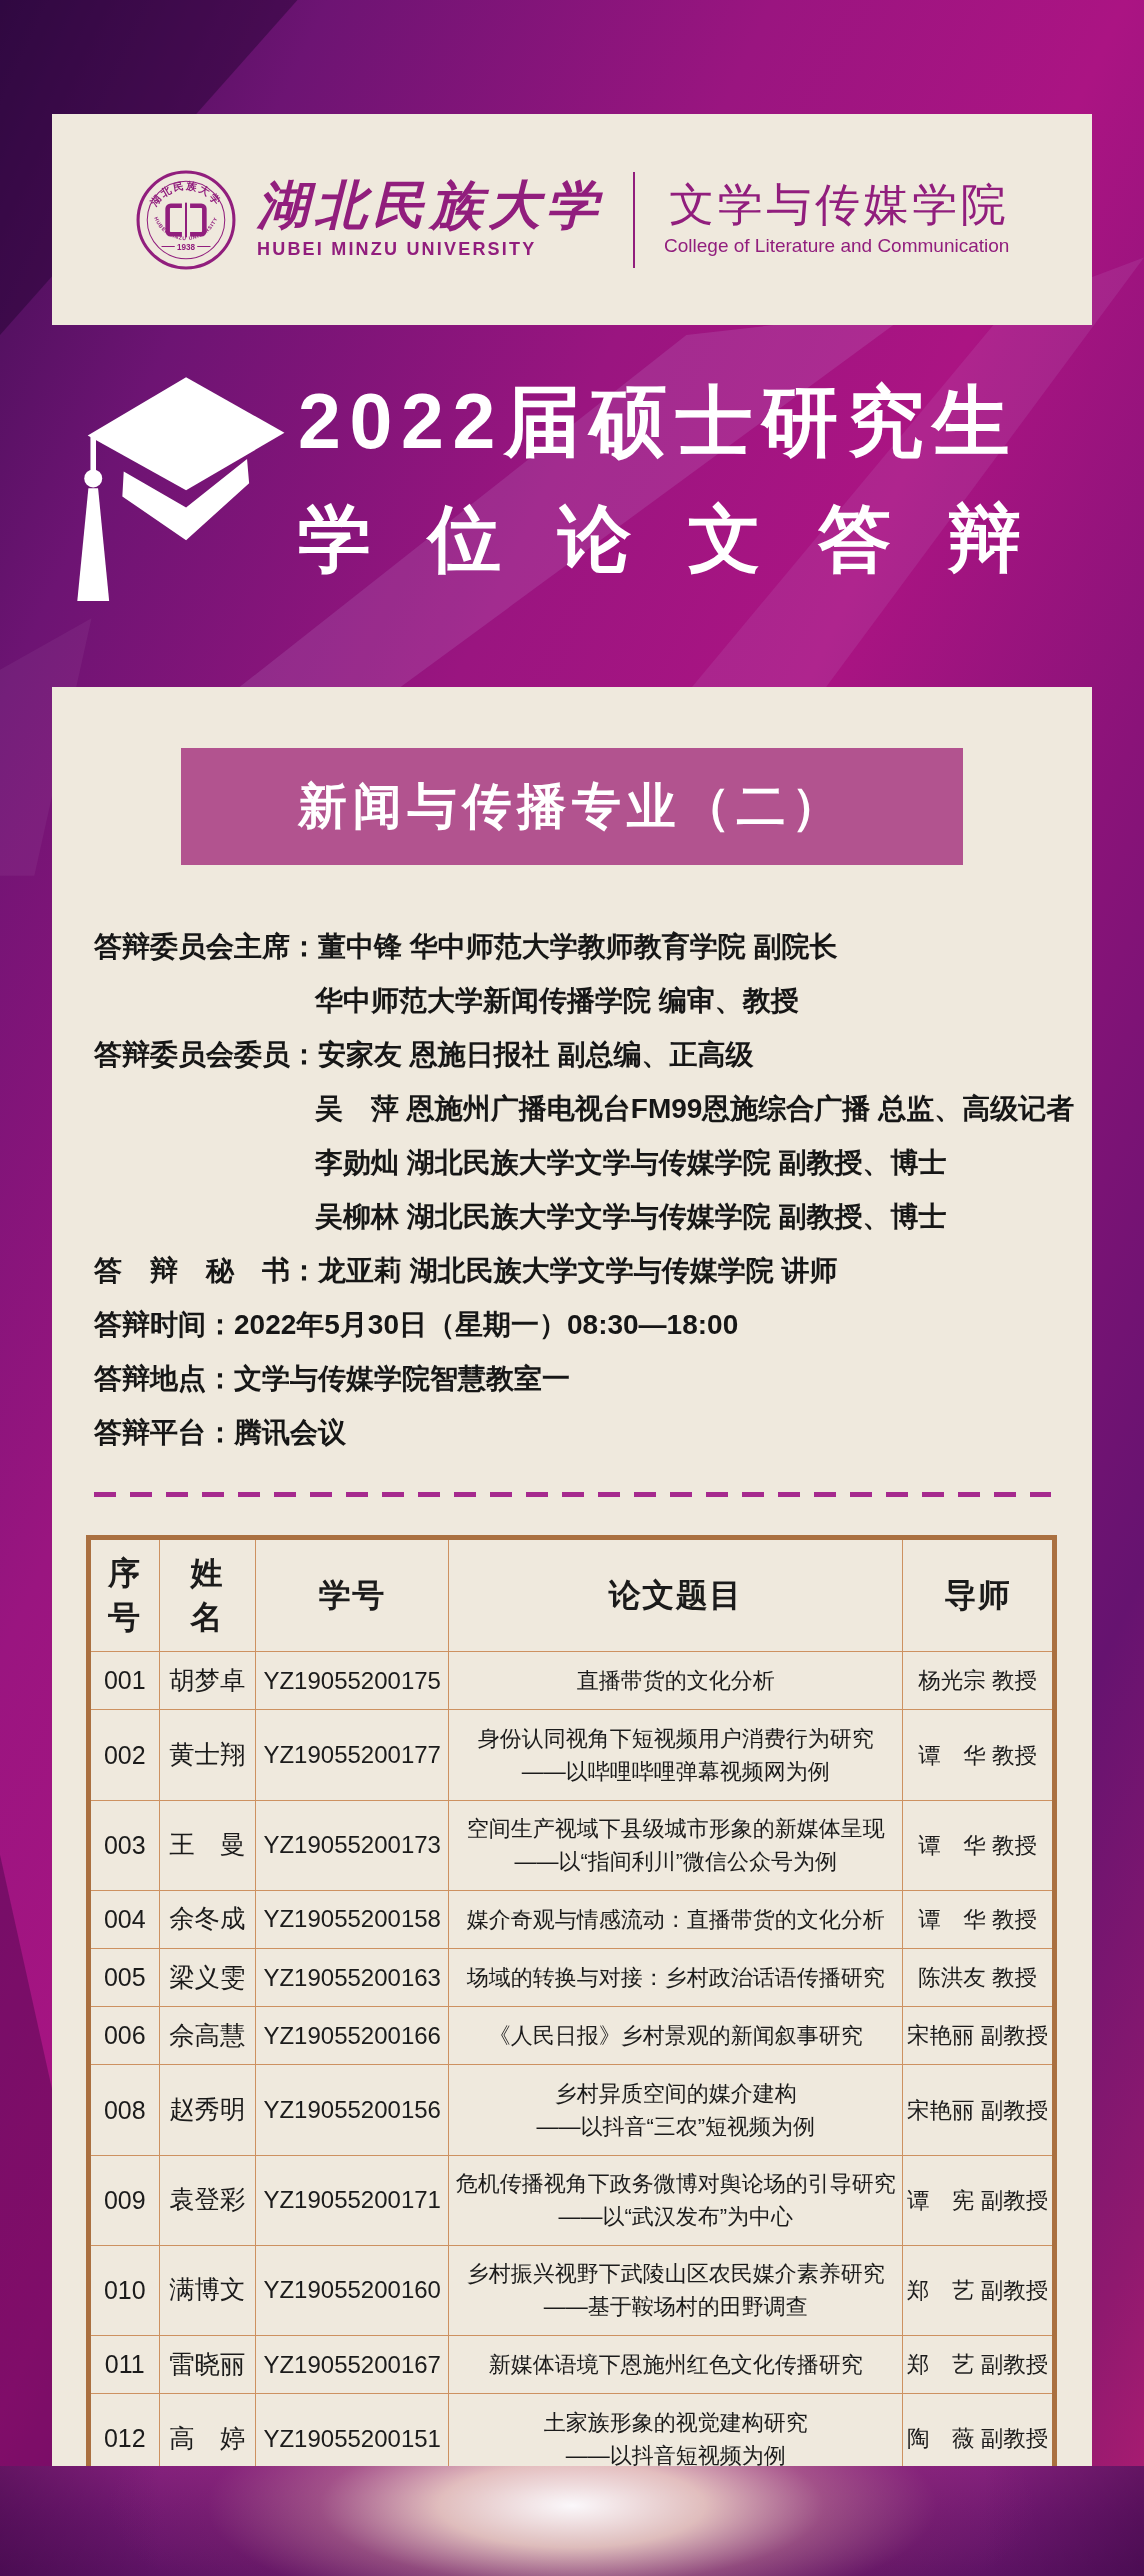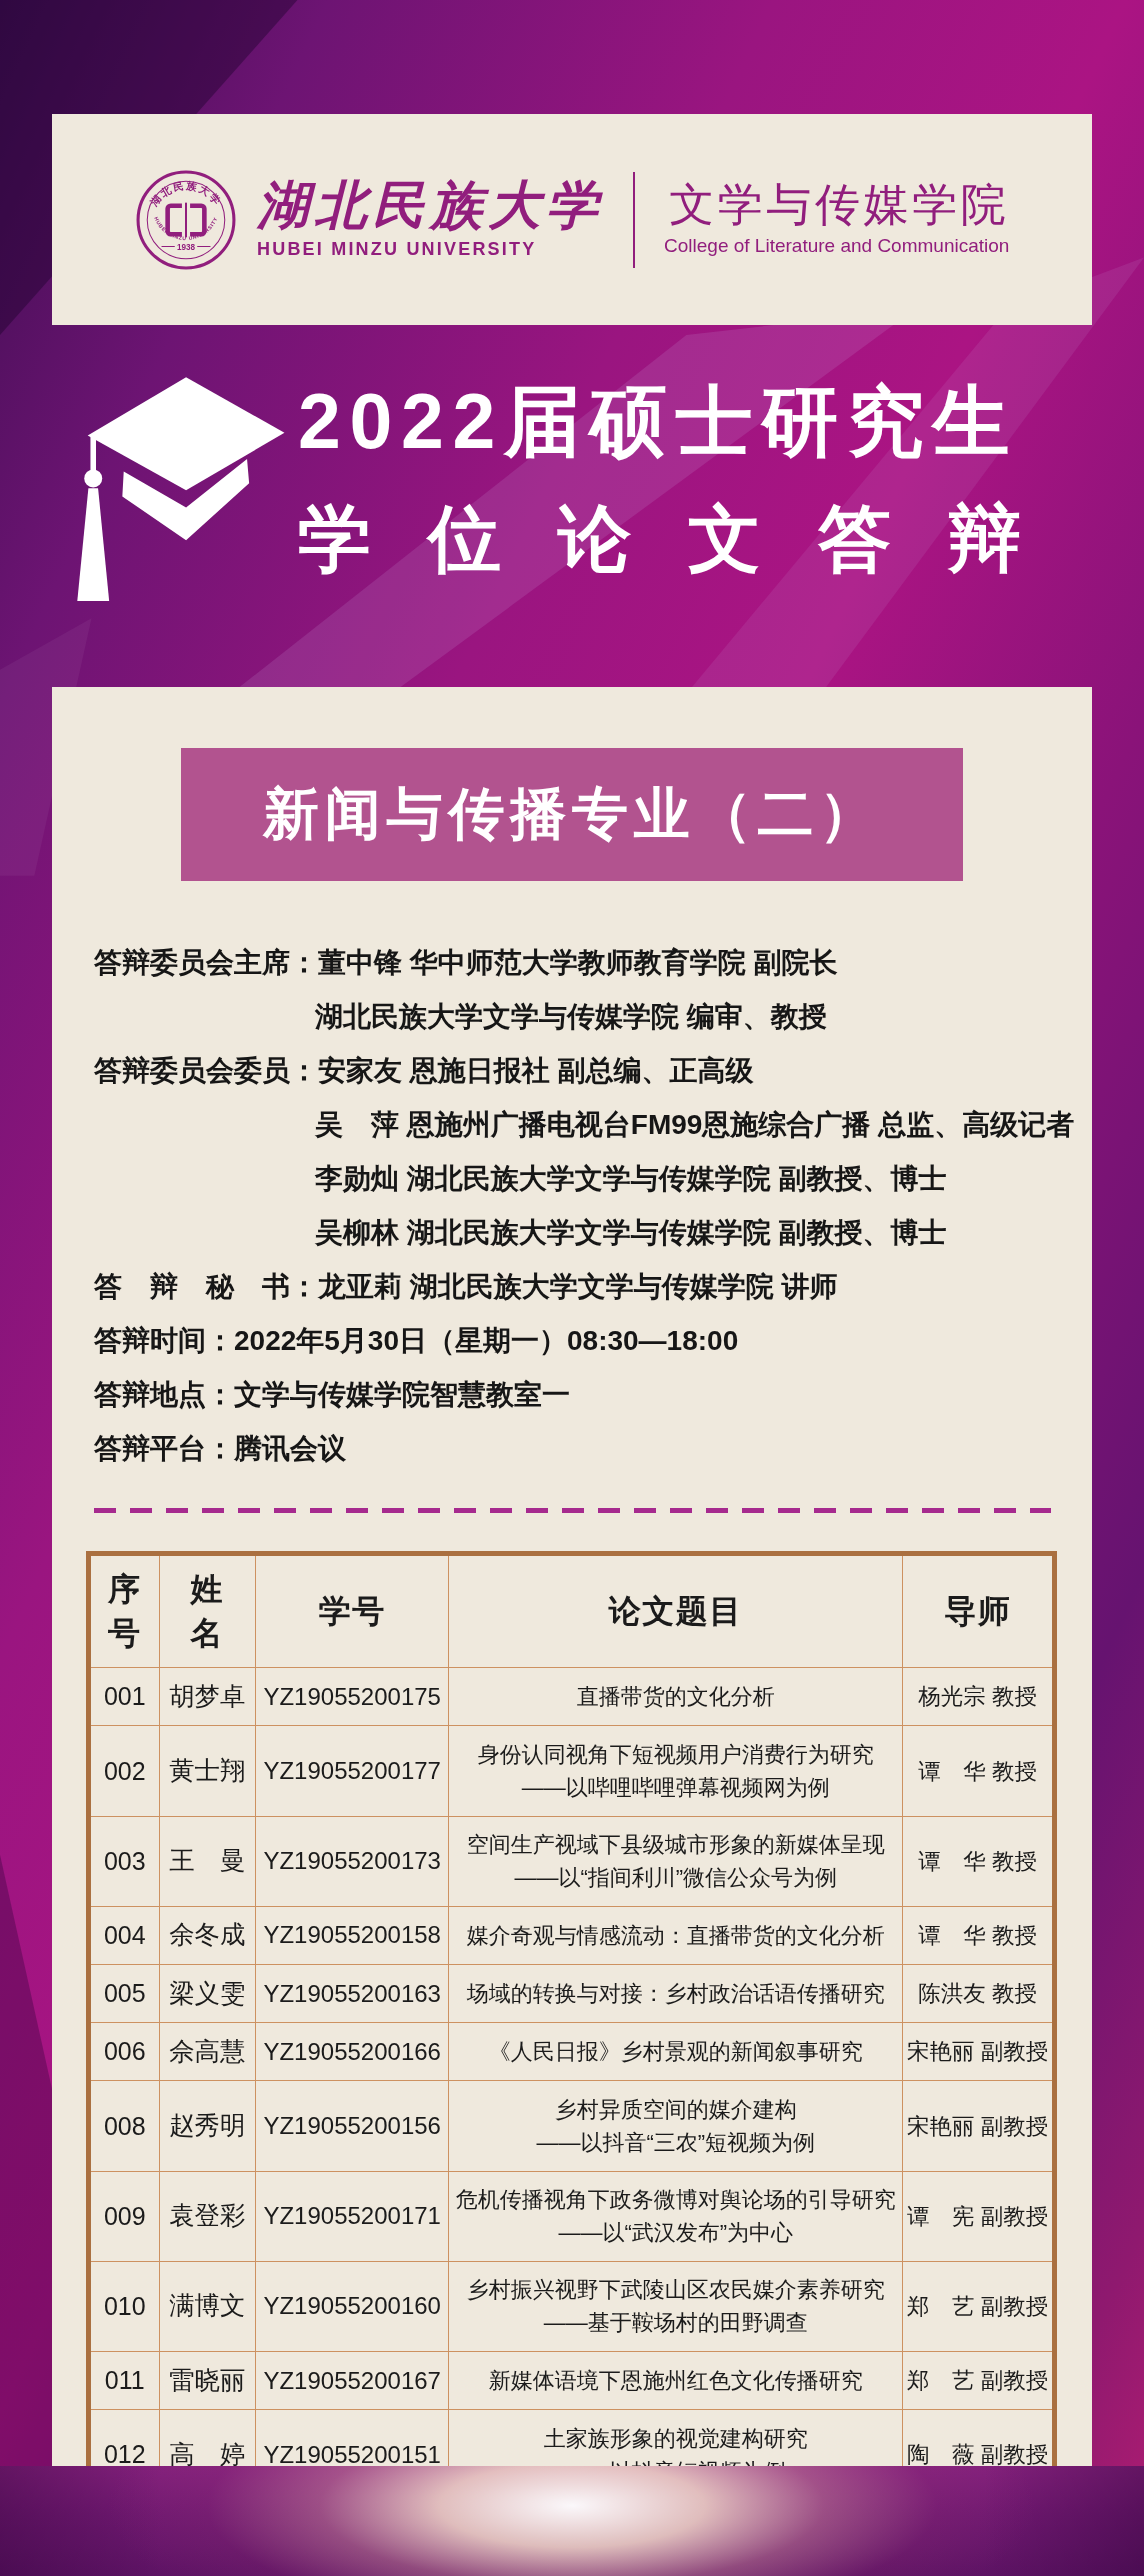--- a/index.html
+++ b/index.html
@@ -34,24 +34,24 @@
   .title-band{position:absolute;left:0;top:325px;width:1144px;height:362px;z-index:1;}
   .cap{position:absolute;left:64px;top:44px;width:240px;height:291px;}
   .title-text{position:absolute;left:298px;top:58px;color:#fff;}
   .title-line1{font-size:77px;font-weight:900;letter-spacing:8.7px;line-height:1;white-space:nowrap;}
   .title-line2{font-size:73px;font-weight:900;letter-spacing:57px;margin-right:-57px;
                margin-top:42px;line-height:1;white-space:nowrap;}
 
   
   .content-panel{position:absolute;left:52px;top:687px;width:1040px;height:1779px;
                  background:#efe9dd;z-index:2;color:#141414;}
-  .major-banner{margin:61px auto 0;width:782px;height:133px;background:#b2538f;
+  .major-banner{margin:61px auto 0;width:782px;height:117px;background:#b2538f;
                 display:flex;align-items:center;justify-content:center;
                 font-family:"Liberation Serif","DejaVu Serif",serif;font-weight:700;
-                font-size:56px;color:#fff;letter-spacing:5.8px;white-space:nowrap;}
+                font-size:49px;color:#fff;letter-spacing:5.8px;white-space:nowrap;}
   .info-block{margin:55px 29px 0 42px;}
   .info-line{font-size:28px;font-weight:700;line-height:54px;white-space:nowrap;color:#161616;}
   .info-line.indent{padding-left:221px;}
   .info-label{letter-spacing:0px;}
   .dashed-divider{margin:32px 0 0 42px;width:957px;height:5.1px;
                   background:repeating-linear-gradient(90deg,#a62a8e 0 22px,transparent 22px 36px);}
 
   
   table.thesis{margin:38px 0 0 34px;width:971px;border-collapse:collapse;
                border:5.1px solid #aa7040;table-layout:fixed;}
@@ -135,21 +135,21 @@
   </section>
 
   <main class="content-panel">
 
     <div class="major-banner">
       <span>新闻与传播专业（二）</span>
     </div>
 
     <div class="info-block">
         <div class="info-line"><span class="info-label">答辩委员会主席：</span><span class="info-text">董中锋 华中师范大学教师教育学院 副院长</span></div>
-        <div class="info-line indent"><span class="info-text">湖北民族大学文学与传媒学院 编审、教授</span></div>
+        <div class="info-line indent"><span class="info-text">华中师范大学新闻传播学院 编审、教授</span></div>
         <div class="info-line"><span class="info-label">答辩委员会委员：</span><span class="info-text">安家友 恩施日报社 副总编、正高级</span></div>
         <div class="info-line indent"><span class="info-text">吴　萍 恩施州广播电视台FM99恩施综合广播 总监、高级记者</span></div>
         <div class="info-line indent"><span class="info-text">李勋灿 湖北民族大学文学与传媒学院 副教授、博士</span></div>
         <div class="info-line indent"><span class="info-text">吴柳林 湖北民族大学文学与传媒学院 副教授、博士</span></div>
         <div class="info-line"><span class="info-label">答　辩　秘　书：</span><span class="info-text">龙亚莉 湖北民族大学文学与传媒学院 讲师</span></div>
         <div class="info-line"><span class="info-label">答辩时间：</span><span class="info-text">2022年5月30日（星期一）08:30—18:00</span></div>
         <div class="info-line"><span class="info-label">答辩地点：</span><span class="info-text">文学与传媒学院智慧教室一</span></div>
         <div class="info-line"><span class="info-label">答辩平台：</span><span class="info-text">腾讯会议</span></div>
       </div>
 

